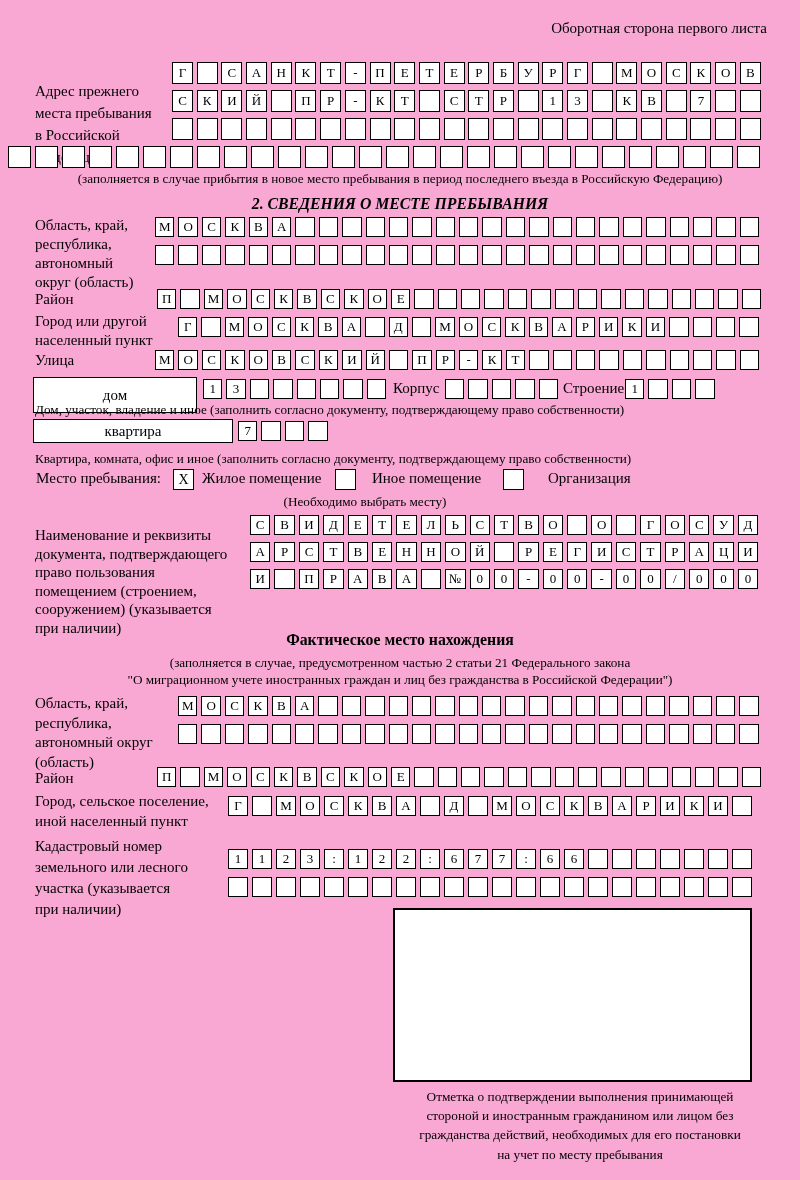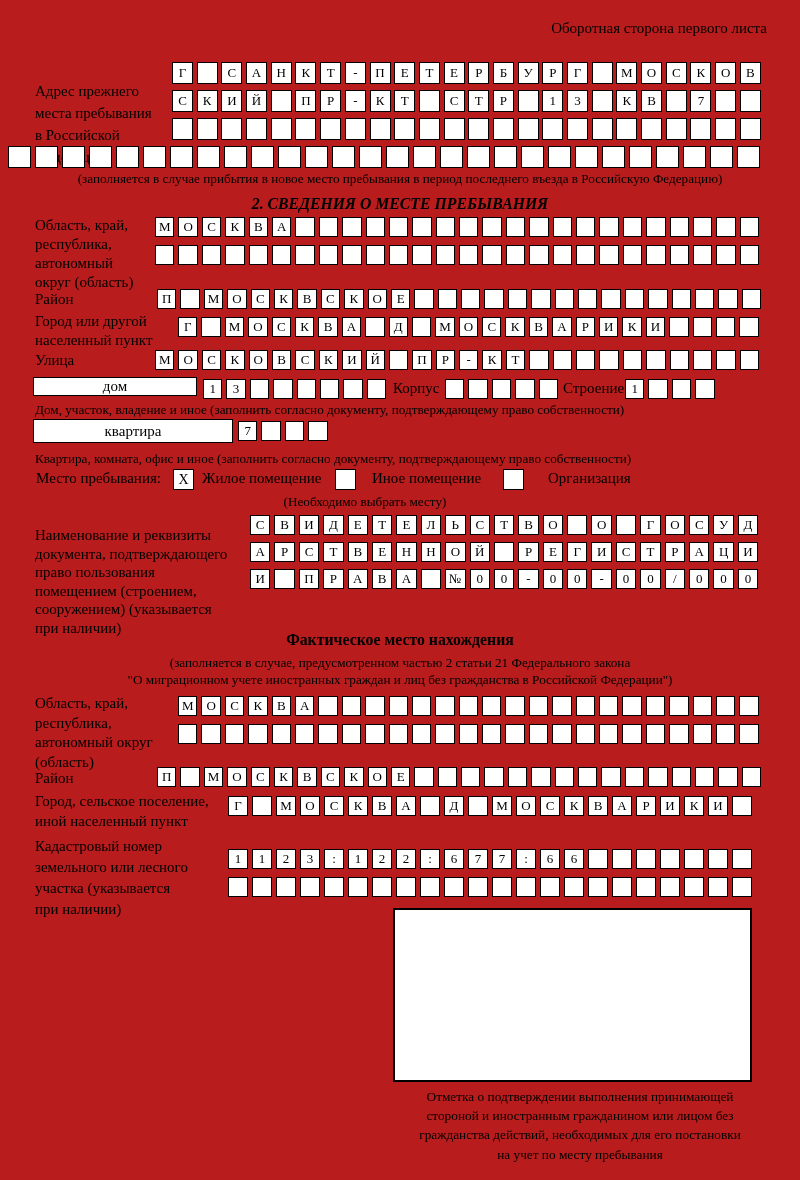--- a/index.html
+++ b/index.html
@@ -1,18 +1,18 @@
 <!DOCTYPE html>
 <html><head>
 <meta charset="utf-8">
 <style>
   html,body { margin:0; padding:0; background:#ffffff; }
   .page {
     position:relative; width:800px; height:1180px; margin:0 auto;
-    background:#b91c1c; color:#000;
+    background:#f9a8d4; color:#000;
     font-family:"Liberation Serif","DejaVu Serif",serif;
     overflow:hidden;
   }
   .abs { position:absolute; }
   .label { font-size:15px; white-space:pre-line; color:#000; }
   .caption { font-size:13.2px; color:#000; }
   .center { left:0; width:800px; text-align:center; }
   .title { font-weight:700; font-size:15.8px; }
   .hdr { font-size:15px; }
   .cellrow { display:flex; }
@@ -307,21 +307,21 @@
       <span class="cell"></span>
       <span class="cell"></span>
       <span class="cell"></span>
       <span class="cell"></span>
       <span class="cell"></span>
       <span class="cell"></span>
       <span class="cell"></span>
       <span class="cell"></span>
     </div>
 
-  <div class="abs wide-box" style="left:33px; top:377px; width:164px; height:19px;">дом</div>
+  <div class="abs wide-box" style="left:33px; top:377px; width:164px; height:36px;">дом</div>
   <div class="abs cellrow cells-std" style="left:203px; top:379px;">
       <span class="cell">1</span>
       <span class="cell">3</span>
       <span class="cell"></span>
       <span class="cell"></span>
       <span class="cell"></span>
       <span class="cell"></span>
       <span class="cell"></span>
       <span class="cell"></span>
     </div>

